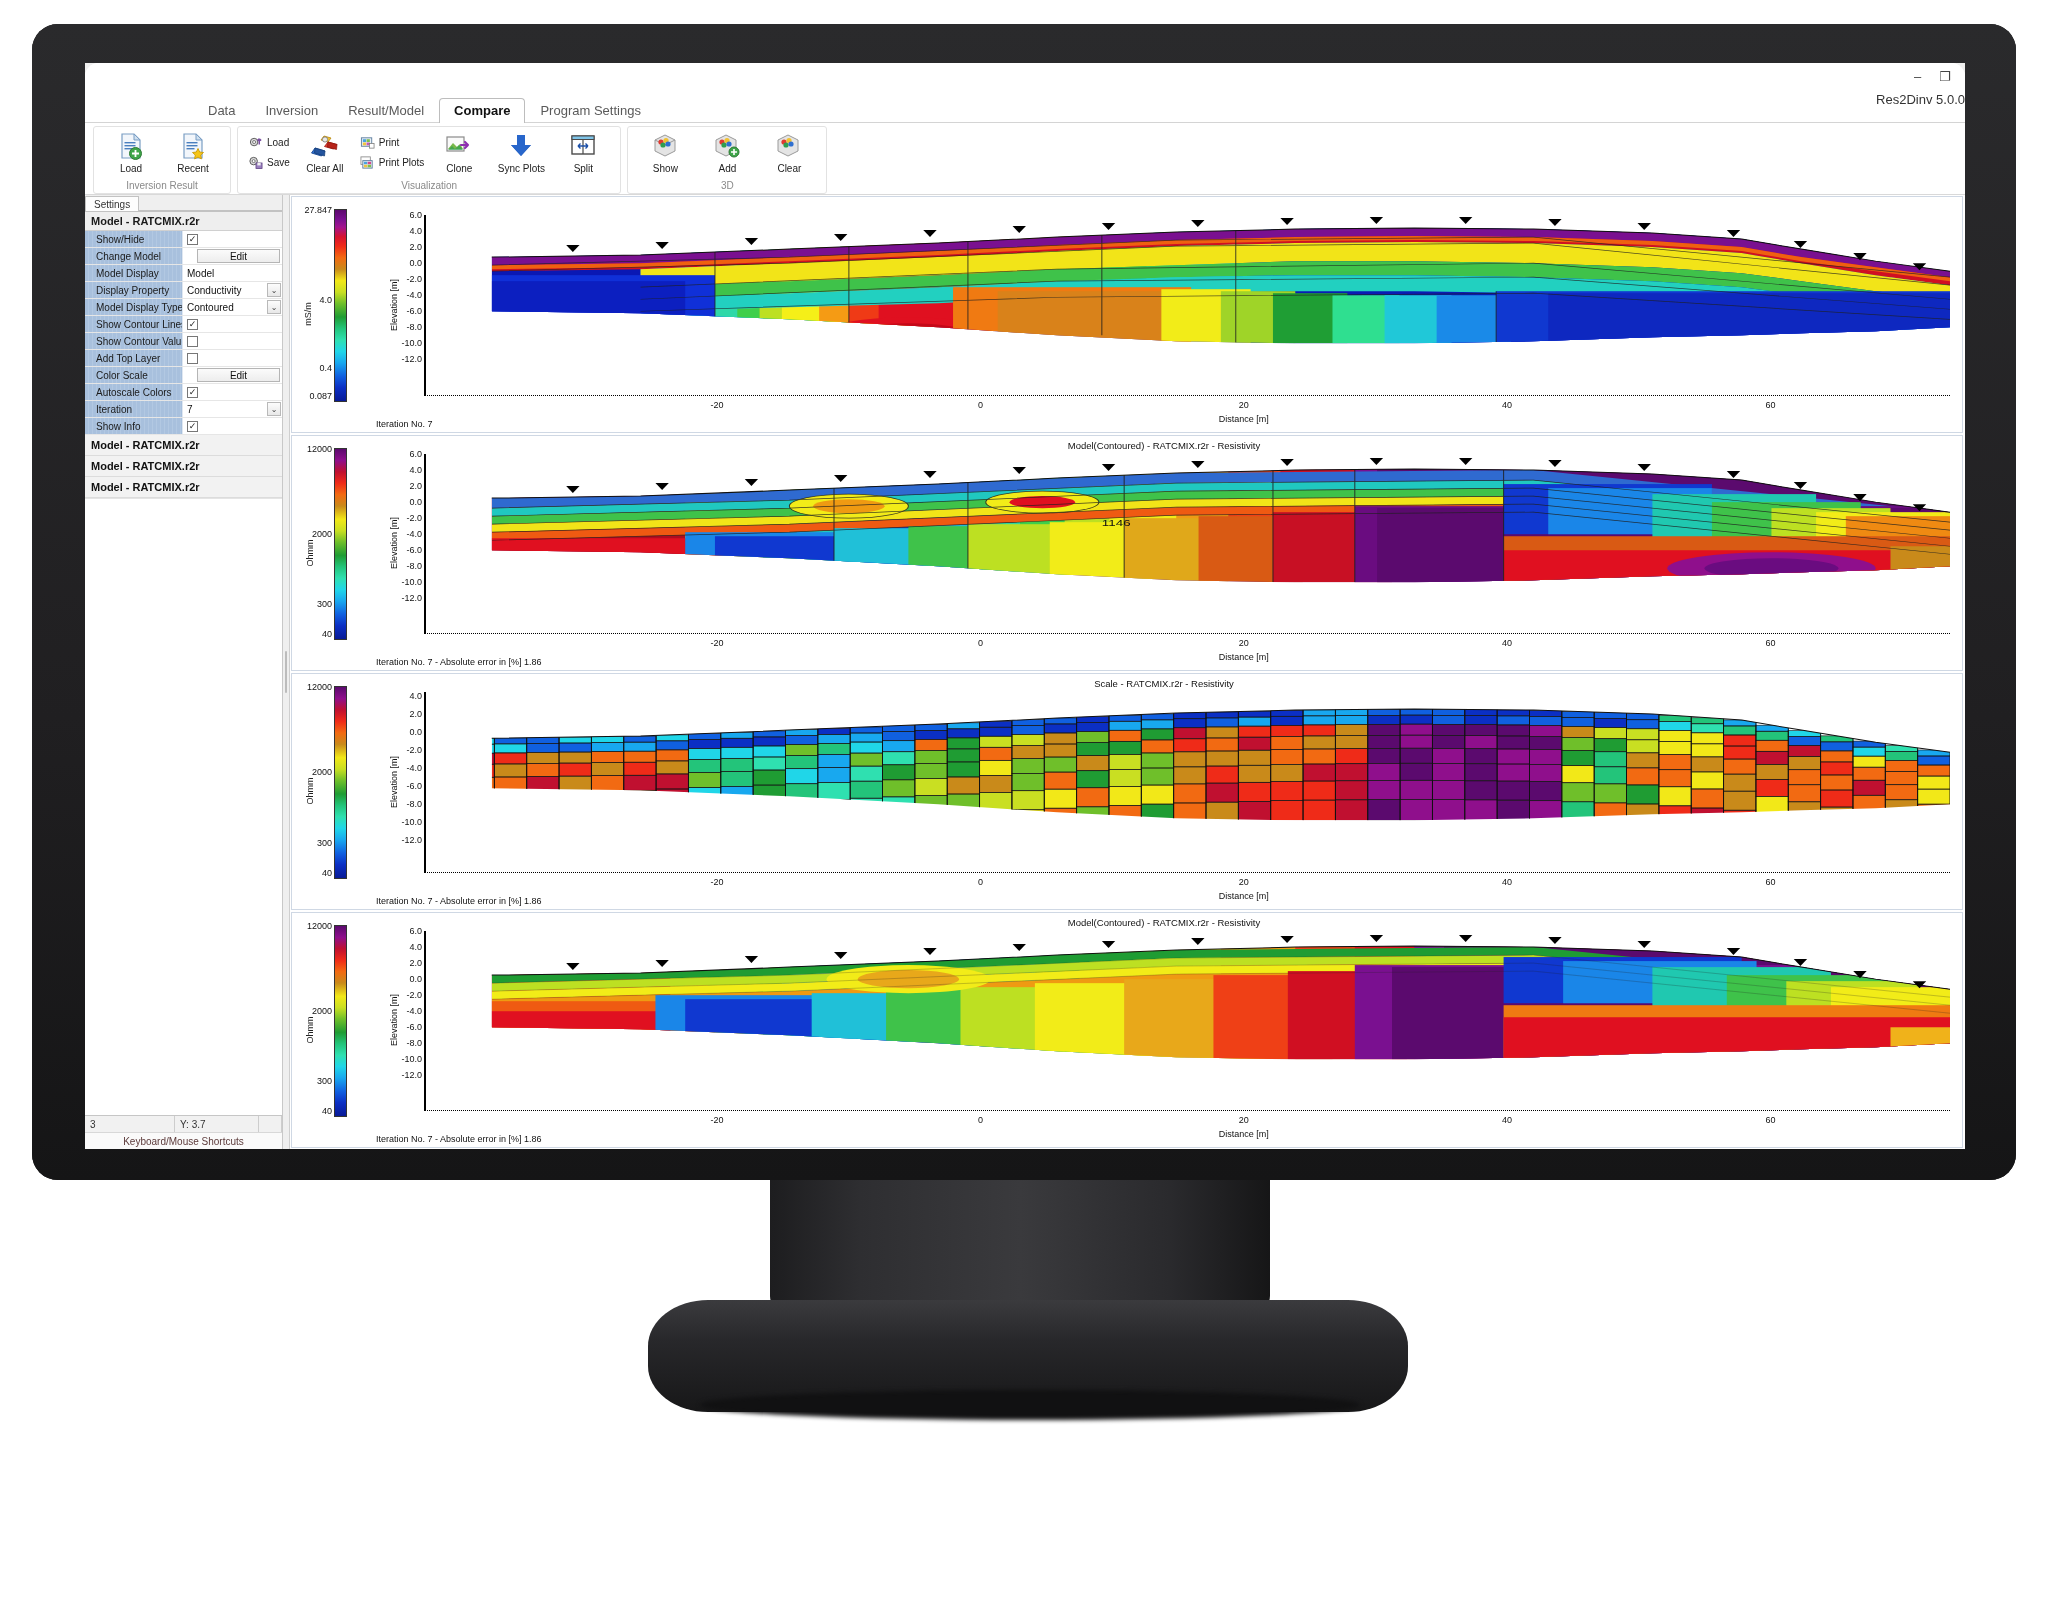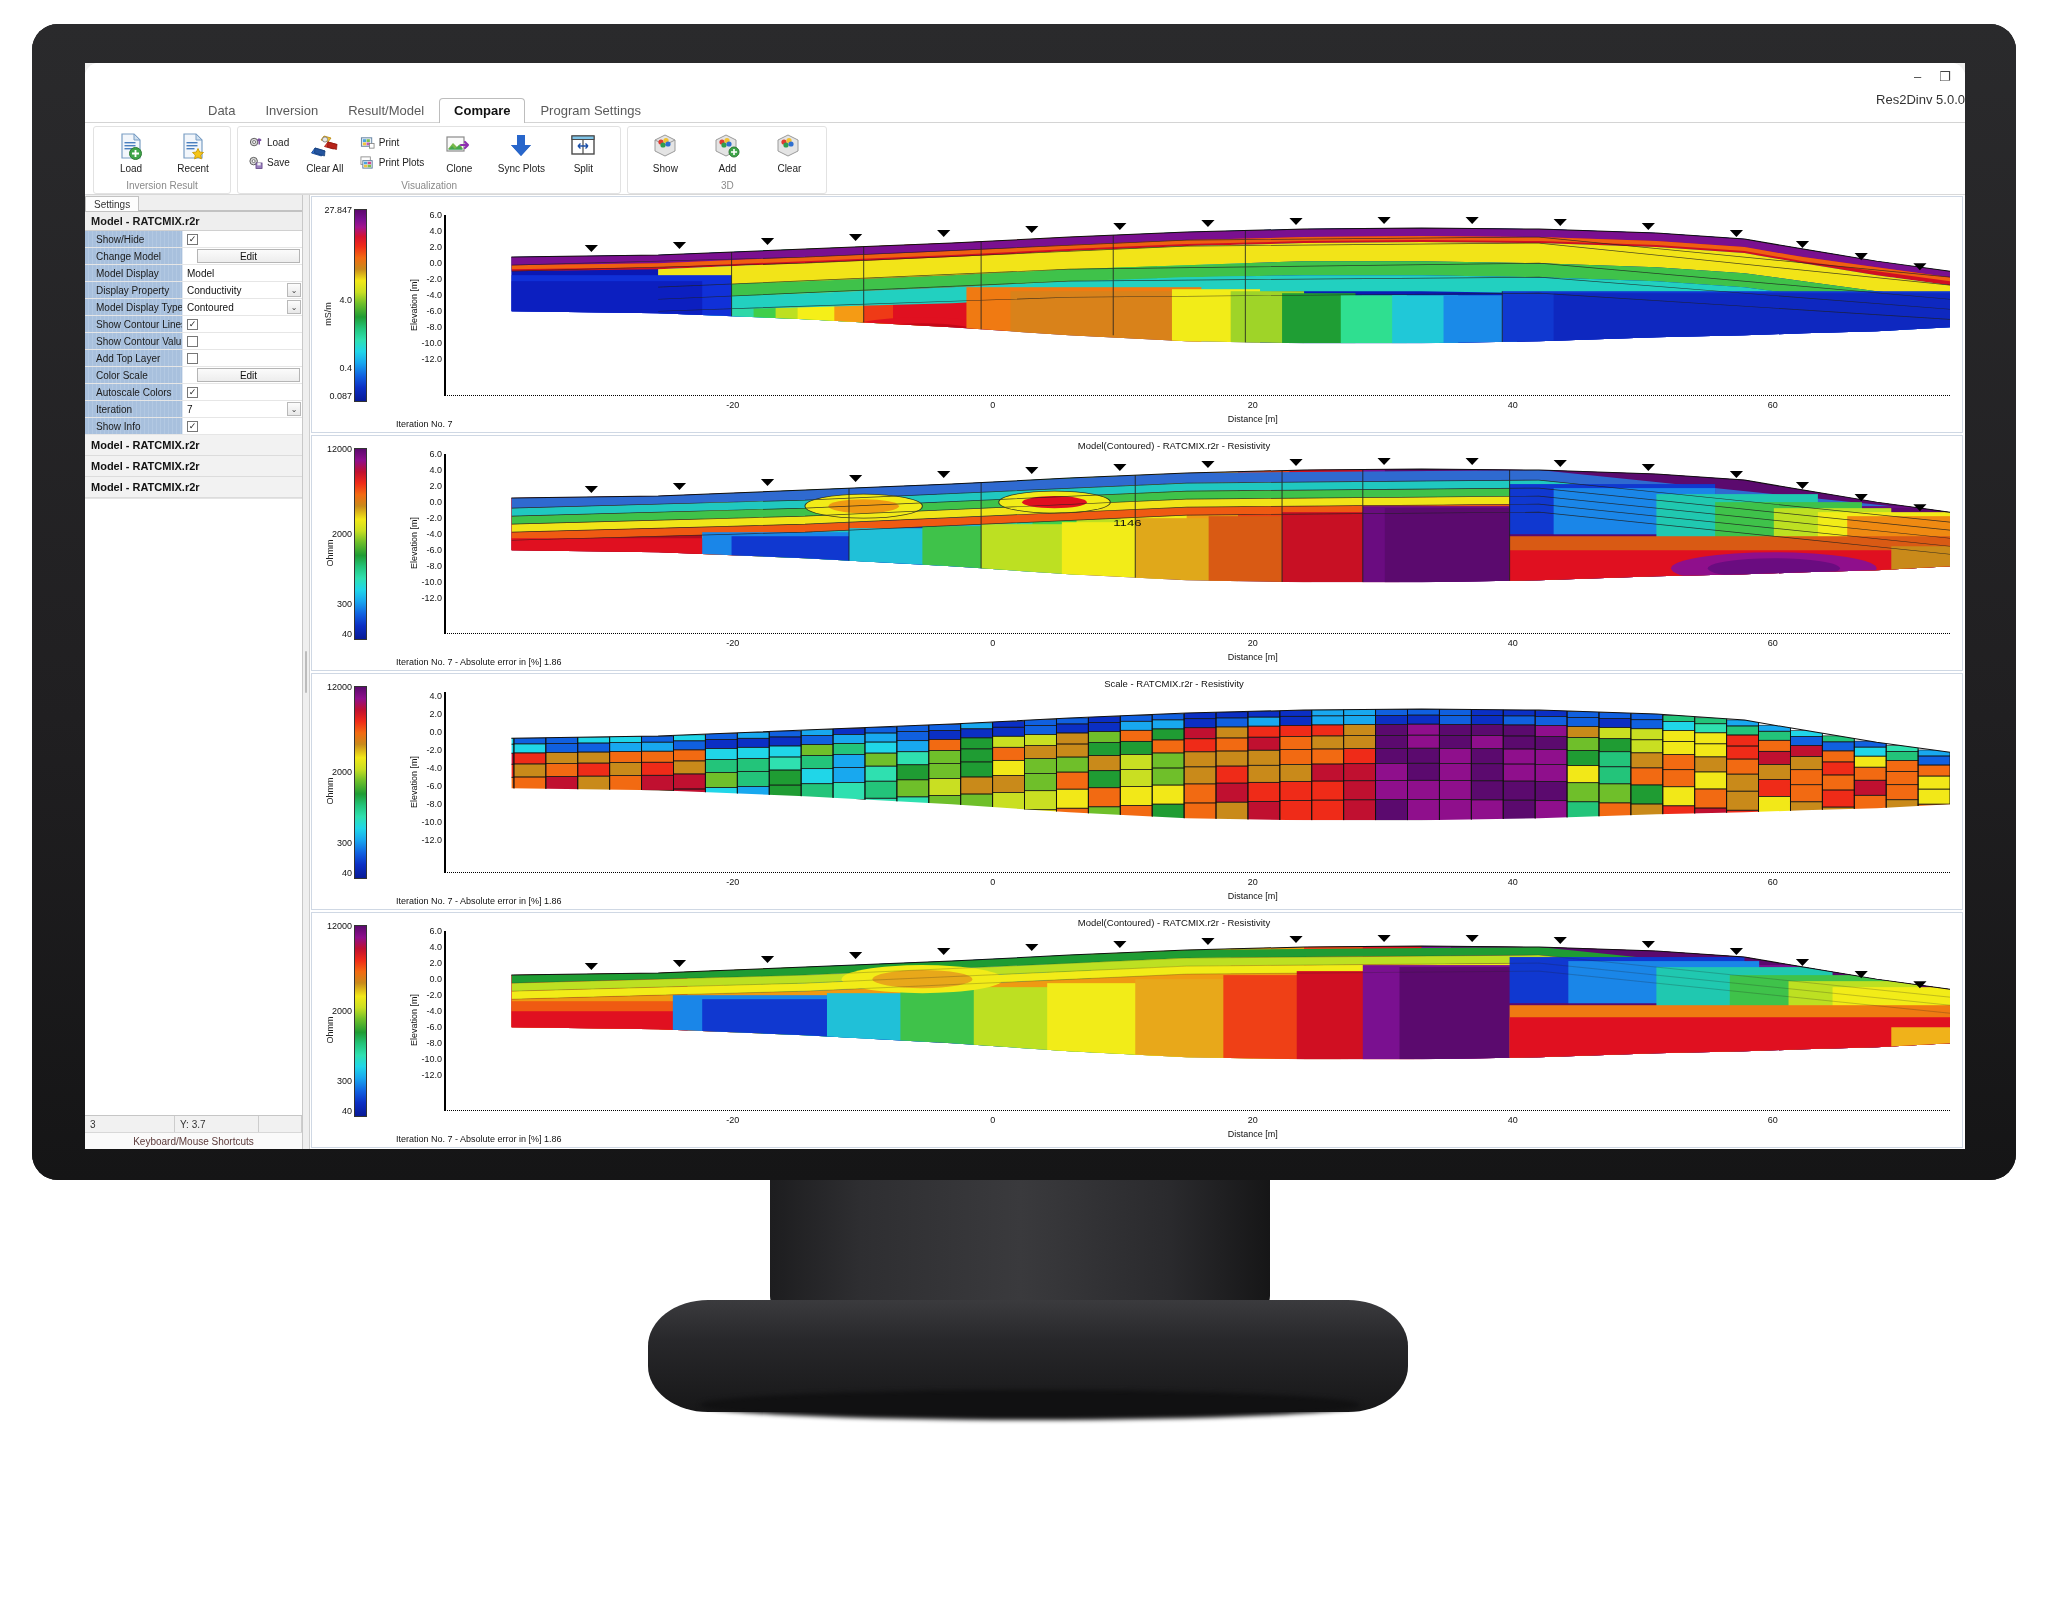--- a/index.html
+++ b/index.html
@@ -114,21 +114,21 @@
   .rb-small {
     display: flex; align-items: center; gap: 4px;
     height: 20px; padding: 0 4px; font-size: 10px; color: #222;
     white-space: nowrap;
   }
   .icon { display: inline-block; line-height: 0; }
   
   #main { flex: 1; display: flex; min-height: 0; background: #f5f5f5; }
   
   #left-panel {
-    width: 218px; flex: none; display: flex; flex-direction: column;
+    width: 198px; flex: none; display: flex; flex-direction: column;
     background: #f7f7f7; border-right: 1px solid #c8c8c8;
   }
   #panel-tabstrip {
     height: 17px; display: flex; align-items: flex-end;
     background: #efefef; border-bottom: 1px solid #c2c2c2;
   }
   #panel-tab {
     font-size: 10px; color: #333; padding: 2px 8px 1px 8px;
     background: #fdfdfd; border: 1px solid #c2c2c2; border-bottom: none;
   }

